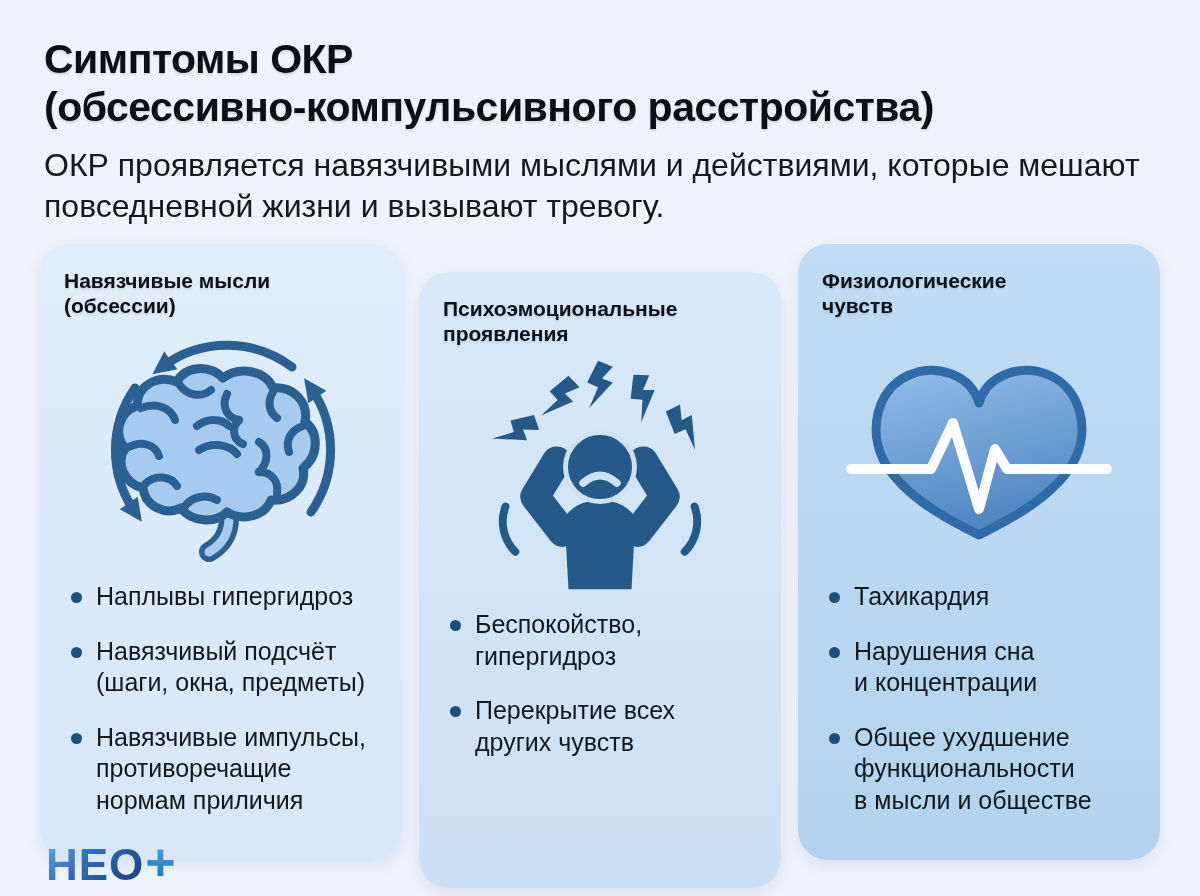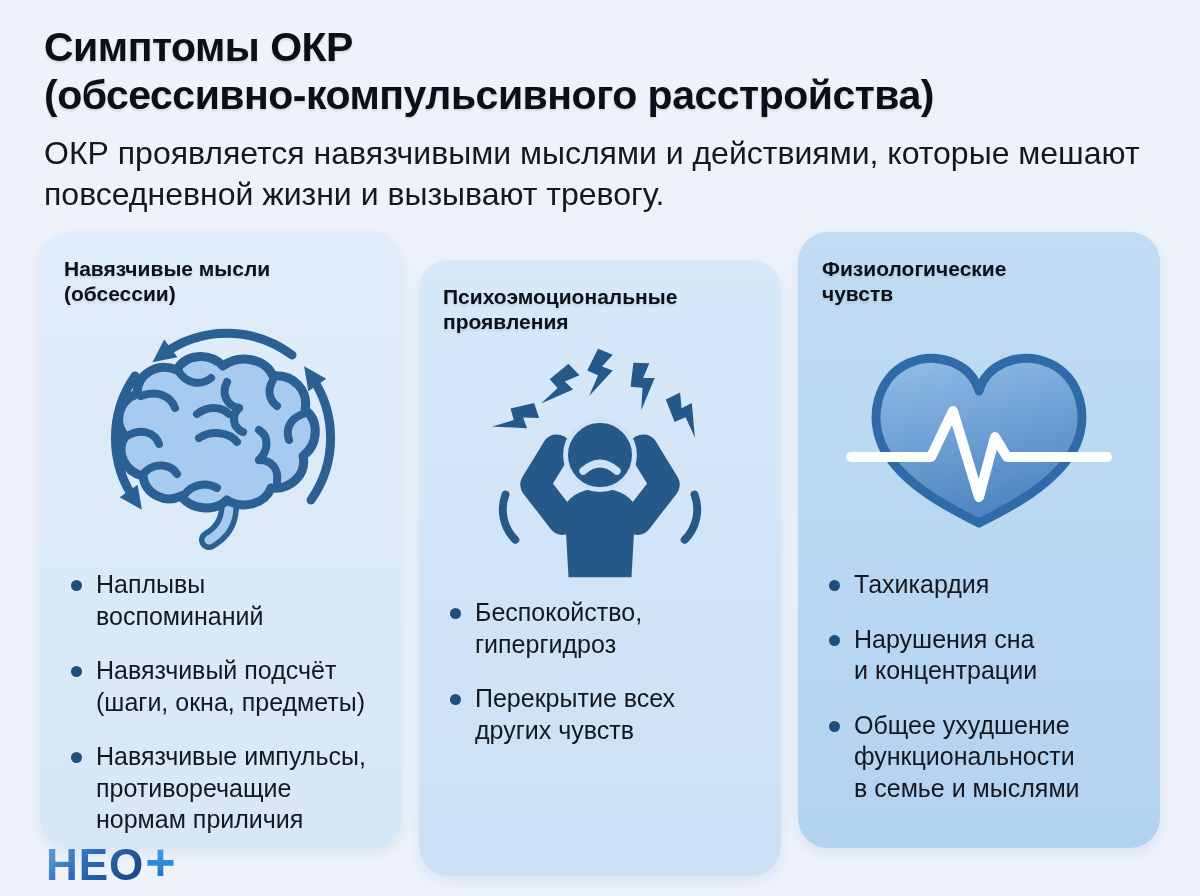--- a/index.html
+++ b/index.html
@@ -3,21 +3,21 @@
 <meta charset="utf-8">
 <style>
   html,body{margin:0;padding:0;}
   body{
     width:1200px;height:896px;overflow:hidden;
     background:#eef3fa;
     font-family:"Liberation Sans","DejaVu Sans",sans-serif;
     color:#14181f;
     position:relative;
   }
-  .header{padding:24px 44px 0 44px;}
+  .header{padding:36px 44px 0 44px;}
   .page-title{
     margin:0;font-size:41px;font-weight:800;line-height:1.17;
     color:#0b0f16;letter-spacing:-0.5px;white-space:pre-line;
     text-shadow:0 2px 2px rgba(40,60,90,0.14);
   }
   .page-subtitle{
     margin:13px 0 0 0;font-size:32px;line-height:1.28;color:#14181f;
     white-space:pre-line;
   }
   .cards{display:flex;gap:17px;margin:17px 40px 0 40px;}
@@ -109,21 +109,21 @@
           <path d="M225 96 C213 100 207 110 211 122"></path>
           <path d="M199 164 C201 150 193 142 181 142"></path>
           <path d="M181 142 C191 132 191 118 181 112"></path>
           <path d="M107 176 C115 166 129 164 139 170"></path>
           <path d="M121 120 C133 112 151 114 159 124"></path>
           <path d="M119 96 C129 88 143 88 151 96"></path>
         </g>
       </svg>
     </div>
     <ul class="symptom-list">
-      <li>Наплывы воспоминаний</li>
+      <li>Наплывы гипергидроз</li>
       <li>Навязчивый подсчёт
 (шаги, окна, предметы)</li>
       <li>Навязчивые импульсы,
 противоречащие
 нормам приличия</li>
     </ul>
   </div>
 
   <div class="card card-2">
     <div class="card-title">Психоэмоциональные
@@ -180,21 +180,21 @@
         <path fill="url(#heartGrad)" stroke="#2e6ba8" stroke-width="9" stroke-linejoin="round" d="M140 58 C132 30 98 18 70 30 C38 44 28 86 46 118 C66 152 108 174 140 190 C172 174 214 152 234 118 C252 86 242 44 210 30 C182 18 148 30 140 58 Z"></path>
         <path fill="none" stroke="#fbfdff" stroke-width="10" stroke-linecap="round" stroke-linejoin="round" d="M12 124 H92 L114 78 L140 164 L156 104 L168 124 H268"></path>
       </svg>
     </div>
     <ul class="symptom-list">
       <li>Тахикардия</li>
       <li>Нарушения сна
 и концентрации</li>
       <li>Общее ухудшение
 функциональности
-в семье и мыслями</li>
+в мысли и обществе</li>
     </ul>
   </div>
 
 </div>
 
 <div class="logo">
   <span class="logo-name">НЕО</span>
     <span class="logo-plus">+</span>
 </div>
 

